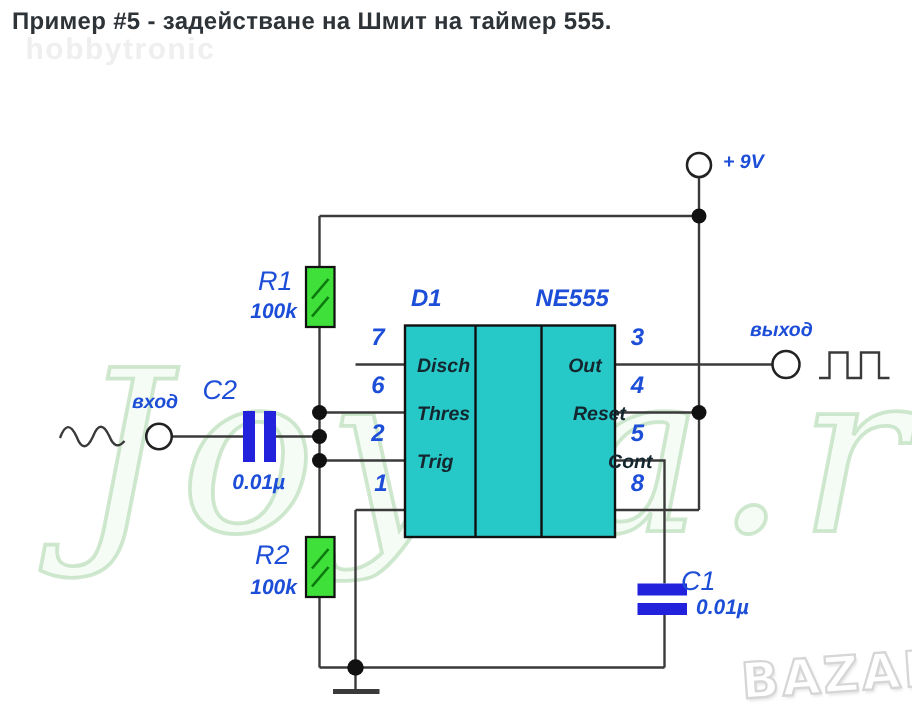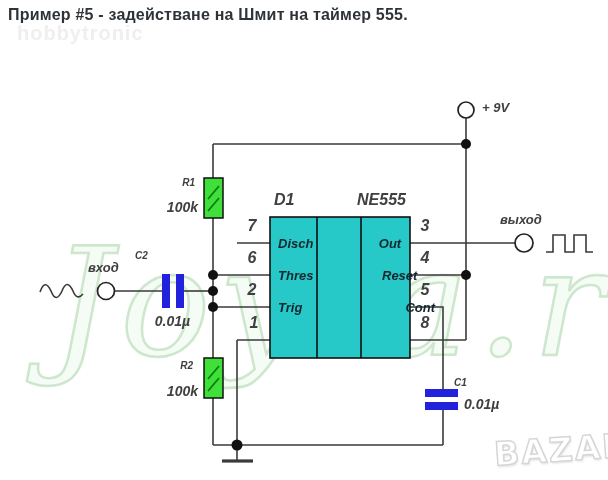--- a/index.html
+++ b/index.html
@@ -21,22 +21,22 @@
     -webkit-text-stroke:2.5px rgba(168,214,168,0.55);
     pointer-events:none;
   }
   .wm-bazar{
     font-family:"DejaVu Sans",sans-serif;font-weight:bold;
     font-size:33px;letter-spacing:2px;color:#ffffff;
     -webkit-text-stroke:1.5px #d6d6d6;
     text-shadow:1px 2px 2px rgba(180,180,180,0.35);
     transform:rotate(-4deg);
   }
-  .sch-label{font-style:italic;color:#404040;white-space:nowrap;}
-  .ref{font-size:10px;font-weight:bold;}
+  .sch-label{font-style:italic;color:#1d4ed8;white-space:nowrap;}
+  .ref{font-size:18px;font-weight:normal;}
   .val{font-size:14px;font-weight:bold;}
   .icref{font-size:16px;font-weight:bold;}
   .pin-num{font-size:16px;font-weight:bold;width:18px;text-align:center;}
   .pin-label{font-size:13px;font-weight:bold;color:#14262e;}
   .io-label{font-size:13px;font-weight:bold;}
   svg{display:block;}
 </style>
 </head>
 <body>
 

